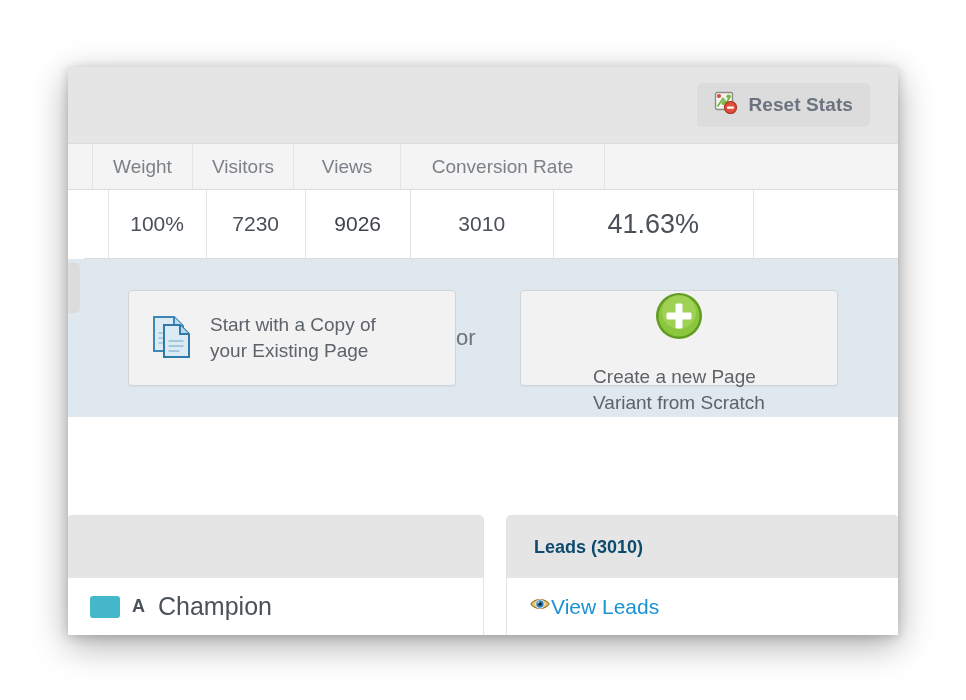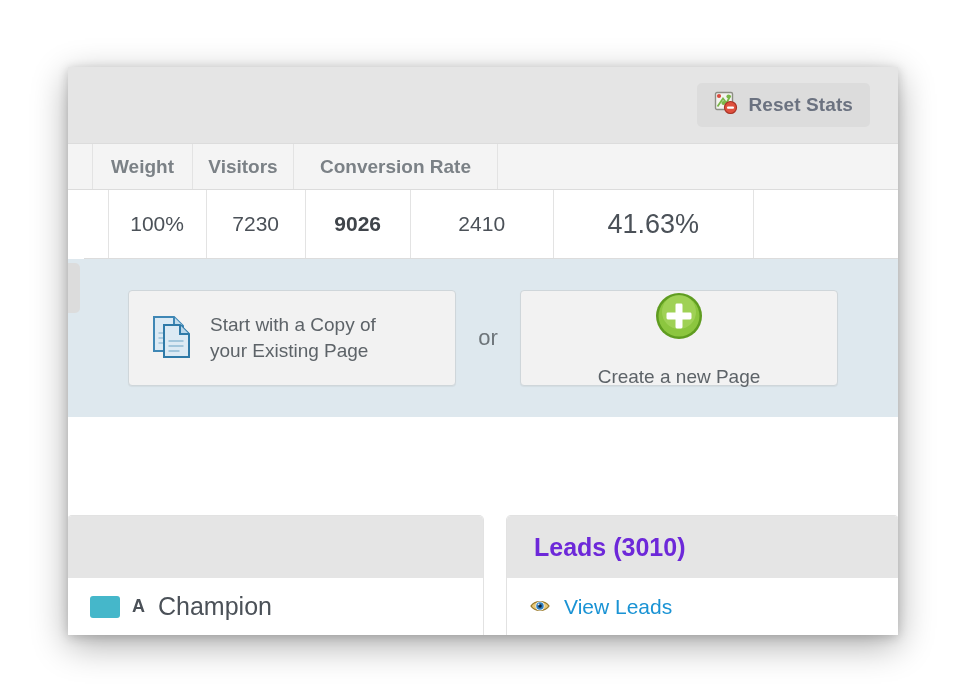--- a/index.html
+++ b/index.html
@@ -74,41 +74,40 @@
     border-bottom: 1px solid #dcdcdc;
   }
   .thead .cell {
     display: flex;
     align-items: center;
     justify-content: center;
     font-size: 19px;
     color: #7b8186;
     border-right: 1px solid #e3e3e3;
     height: 100%;
-    font-weight: bold;
   }
   .thead .cell.first { border-right: 1px solid #e3e3e3; }
 
   .trow {
     display: flex;
     height: 69px;
     background: #ffffff;
     border-bottom: 1px solid #dcdcdc;
     margin-left: 16px;
   }
   .trow .cell {
     display: flex;
     align-items: center;
     justify-content: center;
     font-size: 21px;
     color: #4b5158;
     border-right: 1px solid #e3e3e3;
     height: 100%;
   }
-  .trow .cell.b { font-weight: bold; color: #3f444a; }
+  .trow .cell.b { font-weight: normal; color: #3f444a; }
   .trow .cell.rate { font-size: 27px; font-weight: normal; color: #4b5158; }
 
   
   .c-label  { width: 25px;  }
   .c-weight { width: 100px; }
   .c-vis    { width: 101px; }
   .c-views  { width: 107px; }
   .c-conv   { width: 146px; }
   .c-rate   { width: 204px; text-align: center; }
   .c-tail   { width: 147px; border-right: none !important; }
@@ -150,21 +149,21 @@
   .choice .txt {
     font-size: 19px;
     line-height: 26px;
     color: #5d6368;
   }
   .choice.copy  { width: 328px; gap: 15px; }
   .choice.fresh { width: 318px; flex-direction: column; }
 
   .or {
     width: 64px;
-    text-align: center;
+    text-align: left;
     font-size: 22px;
     color: #6d7479;
   }
 
   
   .cards {
     position: absolute;
     left: 0;
     top: 449px;
     width: 830px;
@@ -183,23 +182,23 @@
   .card.right { width: 391px; }
 
   .card-head {
     height: 62px;
     background: #e5e5e5;
     display: flex;
     align-items: center;
     padding-left: 27px;
   }
   .card-head .title {
-    font-size: 25px;
+    font-size: 18px;
     font-weight: bold;
-    color: #6d28d9;
+    color: #0c4a6e;
   }
   .card-body {
     height: 57px;
     background: #ffffff;
     display: flex;
     align-items: center;
     padding-left: 22px;
   }
 
   .swatch {
@@ -214,21 +213,21 @@
     font-weight: bold;
     color: #4b5158;
     margin-left: 12px;
   }
   .variant-name {
     font-size: 25px;
     color: #4b5158;
     margin-left: 13px;
   }
 
-  .link-row { display: flex; align-items: flex-end; gap: 13px; cursor: pointer; }
+  .link-row { display: flex; align-items: flex-start; cursor: pointer; }
   .link-row .link {
     font-size: 21px;
     color: #1a93d4;
   }
 </style>
 </head>
 <body>
 
 <div id="stage">
 
@@ -256,30 +255,31 @@
 
 
     </div>
 
     <div class="table">
 
       <div class="thead">
         <div class="cell c-label first"></div>
         <div class="cell c-weight">Weight</div>
         <div class="cell c-vis">Visitors</div>
+        <div class="cell c-views">Views</div>
         <div class="cell c-rate">Conversion Rate</div>
         <div class="cell c-tail"></div>
       </div>
 
       <div class="trow">
         <div class="cell c-label"></div>
         <div class="cell c-weight">100%</div>
         <div class="cell c-vis">7230</div>
         <div class="cell c-views b">9026</div>
-        <div class="cell c-conv">2410</div>
+        <div class="cell c-conv">3010</div>
         <div class="cell c-rate rate">41.63%</div>
         <div class="cell c-tail"></div>
       </div>
 
     </div>
 
     <div class="blueband">
 
       <div class="choice copy">
         <span class="ico">
@@ -305,20 +305,21 @@
           <svg width="50" height="50" viewBox="0 0 50 50">
             <circle cx="25" cy="25" r="23" fill="#5f9c20"></circle>
             <circle cx="25" cy="25" r="20.5" fill="#8cc63f"></circle>
             <circle cx="25" cy="21" r="17" fill="#a7d65f" opacity="0.7"></circle>
             <rect x="21.5" y="12.5" width="7" height="25" rx="1.4" fill="#ffffff"></rect>
             <rect x="12.5" y="21.5" width="25" height="7" rx="1.4" fill="#ffffff"></rect>
           </svg>
         </span>
         <span class="txt">
           <span>Create a new Page</span><br>
+          <span>Variant from Scratch</span>
         </span>
       </div>
 
     </div>
 
     <div class="cards">
 
       <div class="card left">
         <div class="card-head">
           <span class="title"></span>

